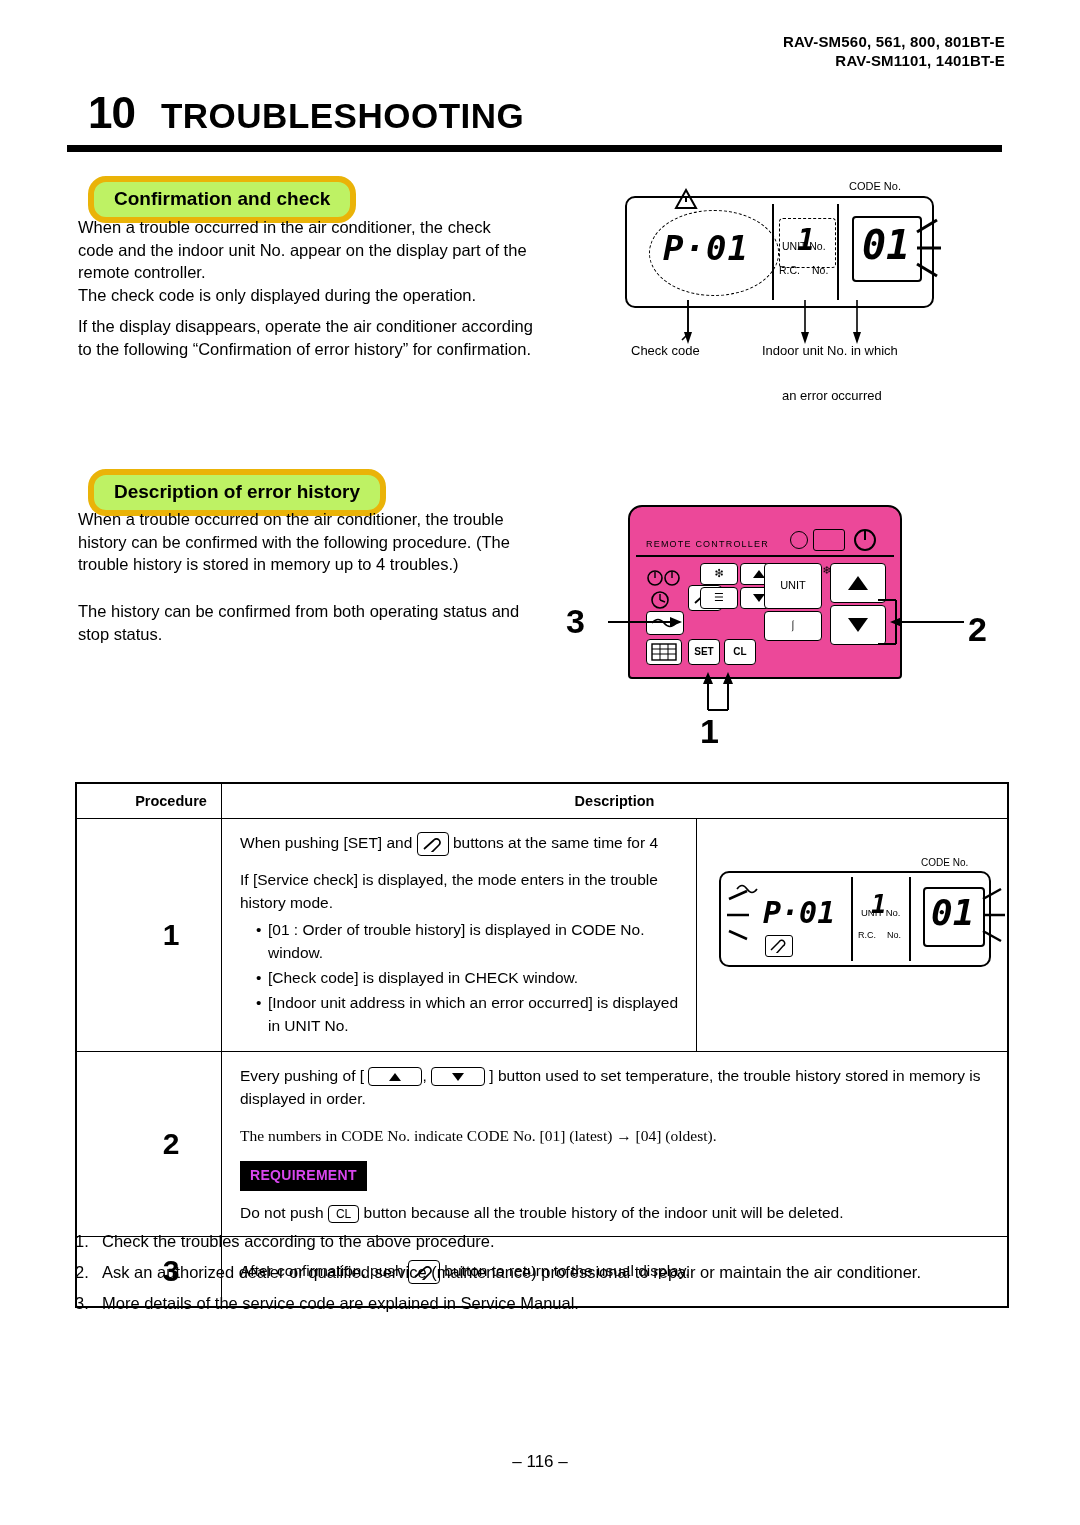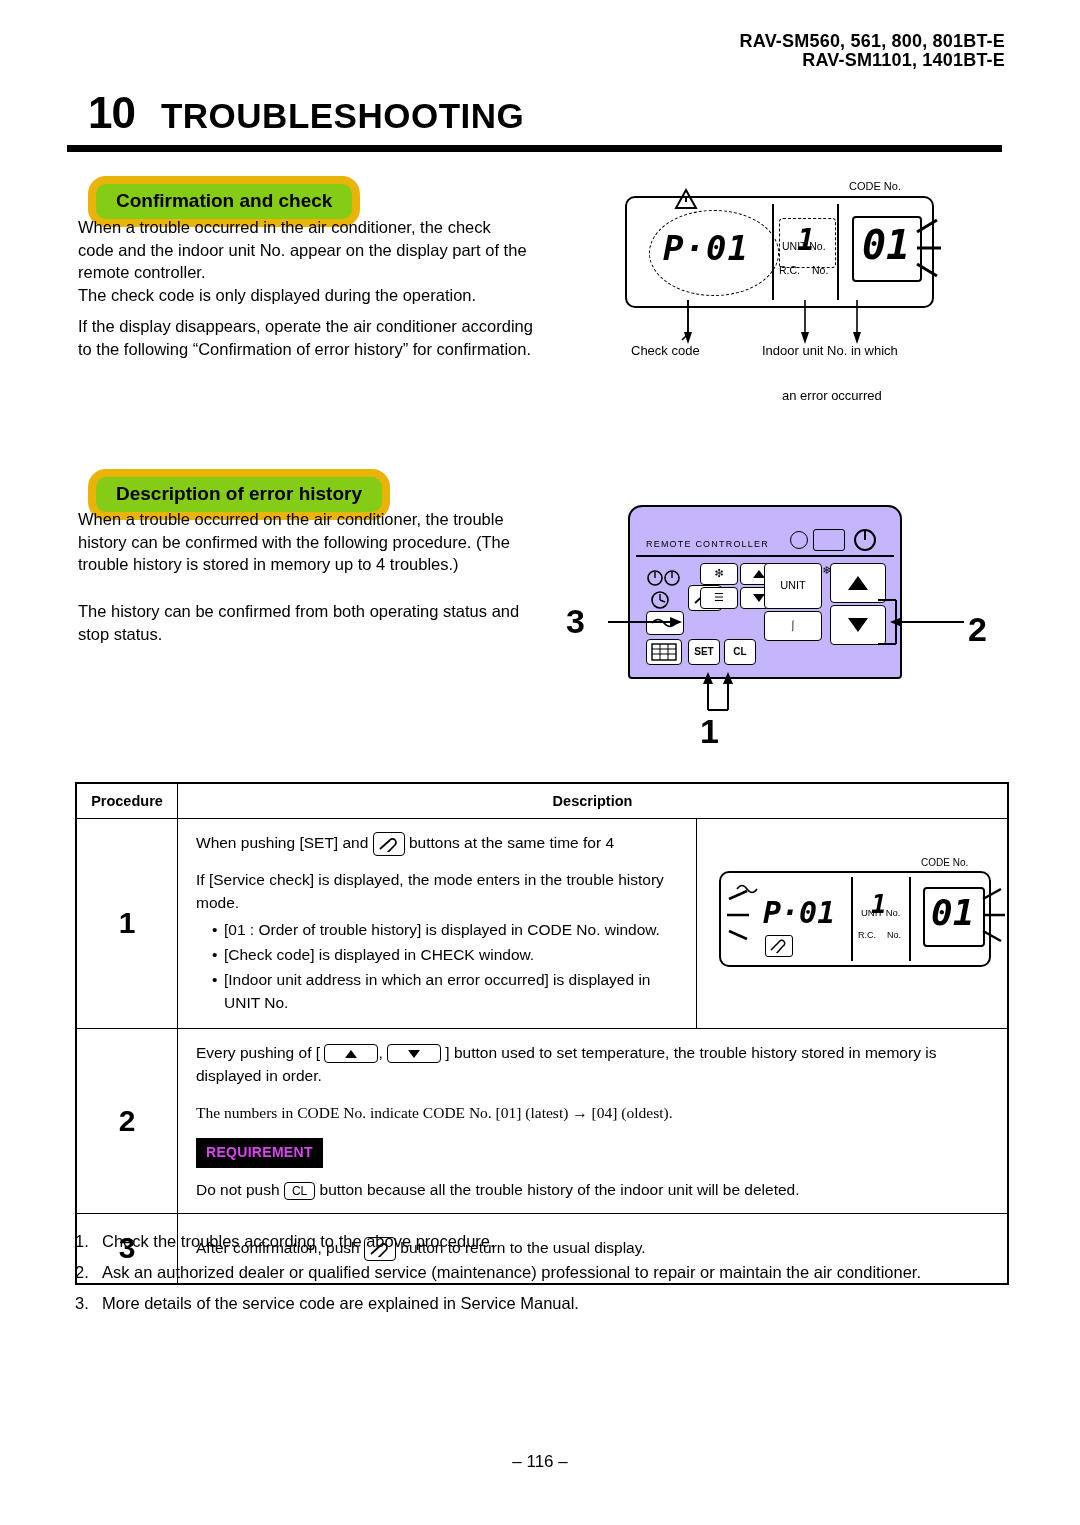--- a/index.html
+++ b/index.html
@@ -6,31 +6,31 @@
   body {
     width:1080px; height:1525px; background:#ffffff;
     font-family:"Liberation Sans", sans-serif; color:#000;
     position:relative; overflow:hidden;
   }
   .page { position:absolute; left:0; top:0; width:1080px; height:1525px; }
 
   
   .hdr-models {
     position:absolute; right:75px; top:32px; text-align:right;
-    font-size:18px; font-weight:bold; line-height:19px; letter-spacing:0.2px;
+    font-size:15px; font-weight:bold; line-height:19px; letter-spacing:0.2px;
   }
   .title-row { position:absolute; left:88px; top:88px; width:912px; }
   .title-num { font-size:44px; font-weight:bold; letter-spacing:-1px; display:inline-block; vertical-align:baseline;}
   .title-text { font-size:35px; font-weight:bold; letter-spacing:0.5px; display:inline-block; margin-left:26px; vertical-align:baseline;}
   .title-rule { position:absolute; left:67px; top:145px; width:935px; height:7px; background:#000; }
 
   
   .sec-head {
-    position:absolute; border:8px solid #eab308; border-radius:18px;
-    font-size:19px; font-weight:bold; padding:6px 20px 7px 20px; background:#84cc16;
+    position:absolute; border:6px solid #eab308; border-radius:18px;
+    font-size:19px; font-weight:bold; padding:6px 20px 7px 20px; background:#bef264;
     white-space:nowrap;
   }
 
   
   .para { position:absolute; font-size:16.5px; line-height:22.5px; }
 
   
   .lcd-box {
     position:absolute; border:2px solid #000; border-radius:10px; background:#fff;
   }
@@ -38,33 +38,33 @@
   .dashed-rect { position:absolute; border:1.6px dashed #000; }
   .tinytxt { position:absolute; font-size:10.5px; line-height:12px; white-space:nowrap; }
   .smalltxt { position:absolute; font-size:13px; line-height:16px; white-space:nowrap; }
   .seg { position:absolute; font-family:"DejaVu Sans Mono", monospace; font-weight:bold;text-align:right; }
 
   .vline { position:absolute; background:#000; width:1.5px; }
   .hline { position:absolute; background:#000; height:1.5px; }
 
   
   .rc-body {
-    position:absolute; border:2px solid #000; background:#c4b5fd;
+    position:absolute; border:2px solid #000; background:#ec4899;
     border-radius:14px 14px 4px 4px;
   }
   .rc-btn { position:absolute; border:1.6px solid #000; border-radius:4px; background:#fff; }
   .rc-lbl { position:absolute; font-size:9.5px; line-height:11px; white-space:nowrap; text-align:center; }
 
   .callout-num { position:absolute; font-size:34px; font-weight:bold; }
 
   
   .tbl { position:absolute; left:75px; top:782px; width:930px; border:2px solid #000; }
   .tbl .row { display:flex; border-top:1.5px solid #000; }
   .tbl .row:first-child { border-top:none; }
-  .cell-proc { width:100px; flex:0 0 100px; border-right:1.5px solid #000; display:flex; align-items:center; justify-content:center; }
+  .cell-proc { width:100px; flex:0 0 100px; border-right:1.5px solid #000; display:flex; align-items:center; justify-content:center;padding-left:44px; }
   .cell-desc { flex:1 1 auto; position:relative; }
   .hdr-cell { font-size:14.5px; font-weight:bold; padding:9px 0; text-align:center; }
   .step-num { font-size:30px; font-weight:bold; }
   .desc-text { font-size:15.5px; line-height:23px; padding:12px 14px 12px 18px; }
   .desc-text ul { margin:4px 0 0 0; padding-left:16px; }
   .desc-text li { margin:2px 0; list-style:none; position:relative; padding-left:12px;}
   .desc-text li:before { content:"•"; position:absolute; left:0; top:0; }
   .req-badge { display:inline-block; background:#000; color:#d946ef; font-size:14px; font-weight:bold; padding:3px 10px 4px 10px; letter-spacing:0.3px; }
   .inline-key {
     display:inline-block; border:1.5px solid #000; border-radius:4px;

